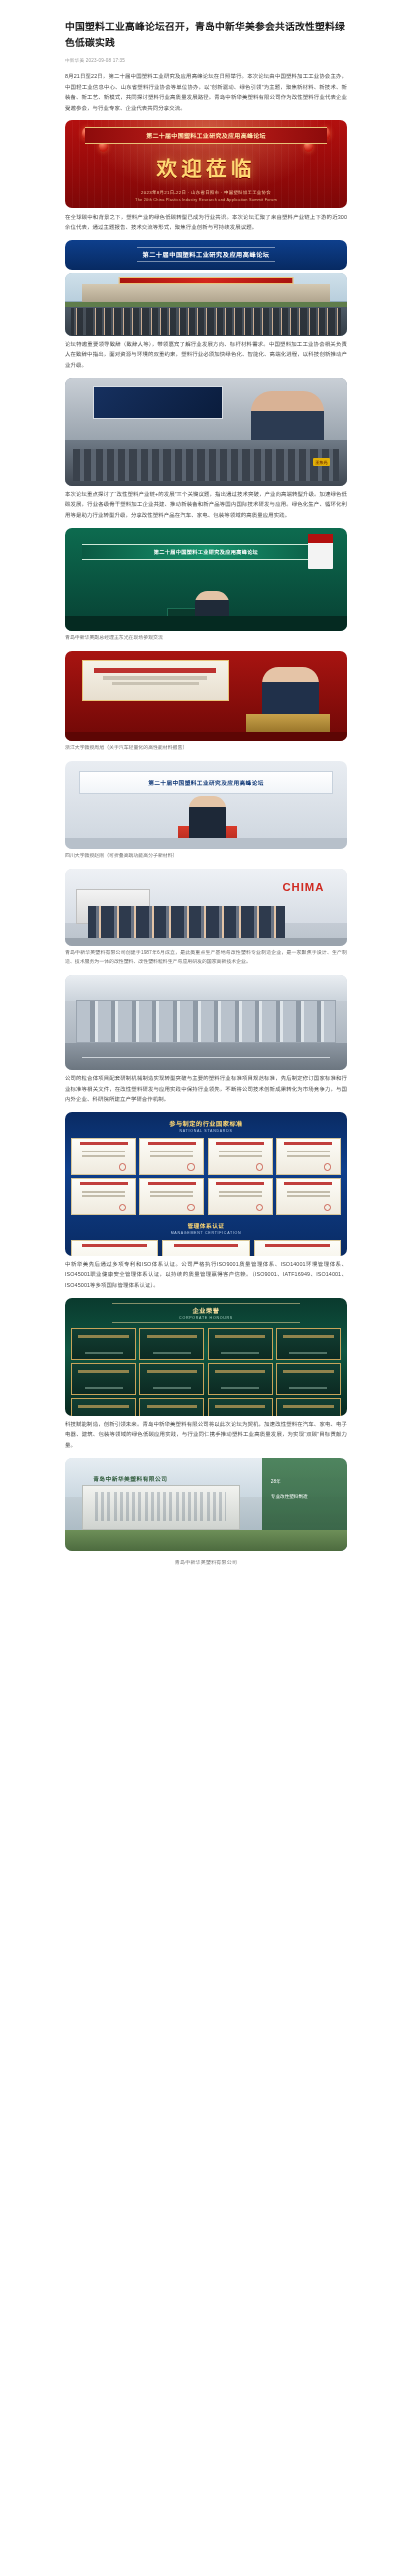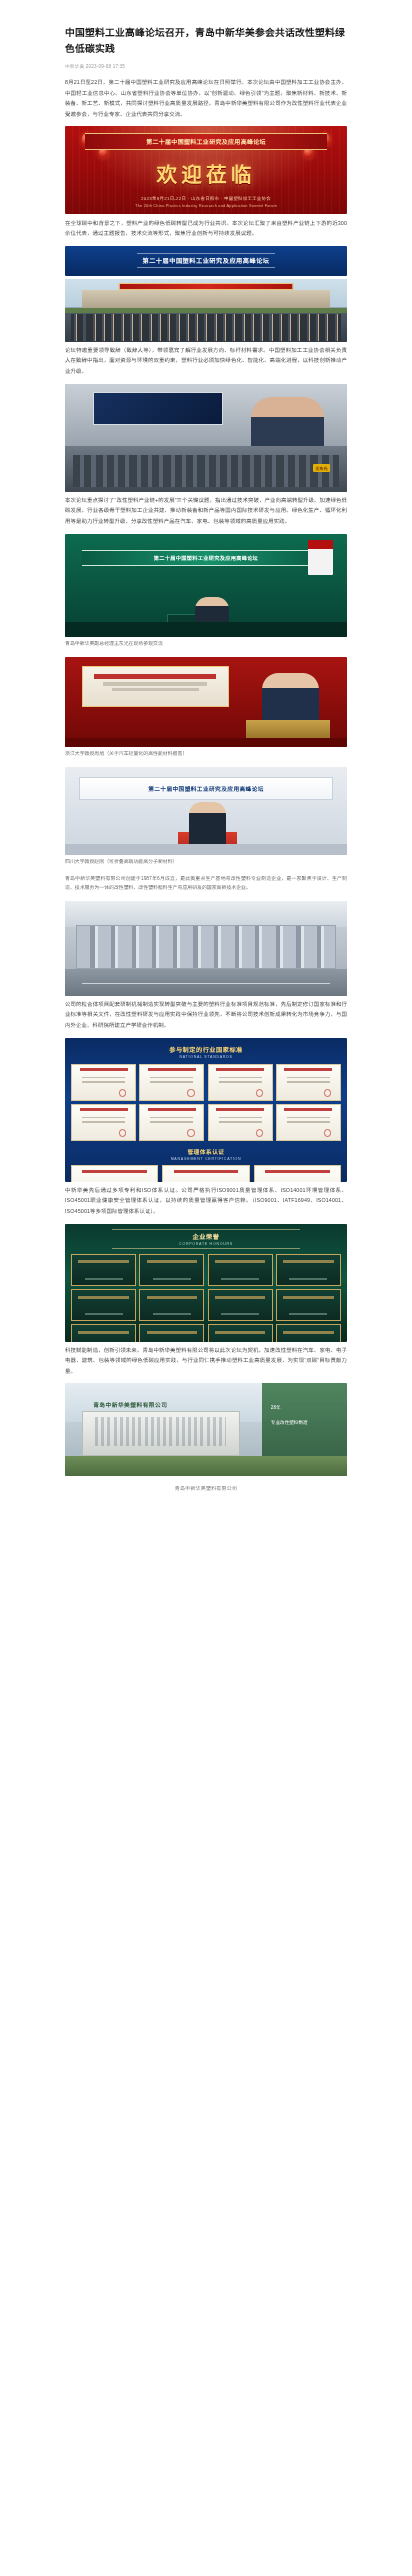--- a/index.html
+++ b/index.html
@@ -5,21 +5,21 @@
   * { box-sizing: border-box; }
   html, body { margin:0; padding:0; }
   body {
     width: 412px;
     background: #ffffff;
     font-family: "Liberation Sans", sans-serif;
     color: #333;
   }
   .page {
     width: 380px;
-    margin: 12px auto;
+    margin: 6px auto;
     padding: 13.4px 49px 20.6px 49px;
   }
   h1.title {
     font-size: 9.8px;
     line-height: 1.55;
     font-weight: bold;
     color: #1a1a1a;
     margin: 0 0 7.2px 0;
     letter-spacing: 0.2px;
   }
@@ -42,21 +42,21 @@
     line-height: 1.8;
     color: #6f6f6f;
     margin: 3.1px 0 8.2px 0;
     text-align: justify;
   }
   figure { margin: 0 0 3.1px 0; }
   .ph {
     width: 100%;
     position: relative;
     overflow: hidden;
-    border-radius: 1px;
+    border-radius: 7px;
     background: #ddd;
   }
 
   
   .banner-red {
     height: 88px;
     background:
       radial-gradient(ellipse at 50% 10%, rgba(255,220,150,.35), rgba(0,0,0,0) 60%),
       linear-gradient(180deg,#b3100f 0%,#9d0b0b 45%,#7d0707 100%);
     color: #ffe9b0;
@@ -365,20 +365,29 @@
     <div class="ph stage-white">
       <div class="sw-banner">第二十届中国塑料工业研究及应用高峰论坛</div>
       <div class="sw-podium"></div>
       <div class="sw-person"></div>
       <div class="sw-floor"></div>
     </div>
   </figure>
 
   <div class="caption">四川大学教授赵刚（可折叠高端功能高分子新材料）</div>
 
+  <figure>
+    <div class="ph office">
+      <div class="of-wall"></div>
+      <div class="of-logo"><span>CHIM</span><span>A</span></div>
+      <div class="of-cabinet"></div>
+      <div class="of-people"></div>
+      <div class="of-floor"></div>
+    </div>
+  </figure>
 
   <div class="caption">青岛中新华美塑料有限公司创建于1987年6月成立，是此类重点生产基地与改性塑料专业制造企业，是一家聚焦于设计、生产制造、技术服务为一体的改性塑料、改性塑料粒料生产与应用研发的国家高新技术企业。</div>
 
   <figure>
     <div class="ph factory">
       <div class="fc-roof"></div>
       <div class="fc-machines"></div>
       <div class="fc-aisle"></div>
       <div class="fc-line"></div>
     </div>

